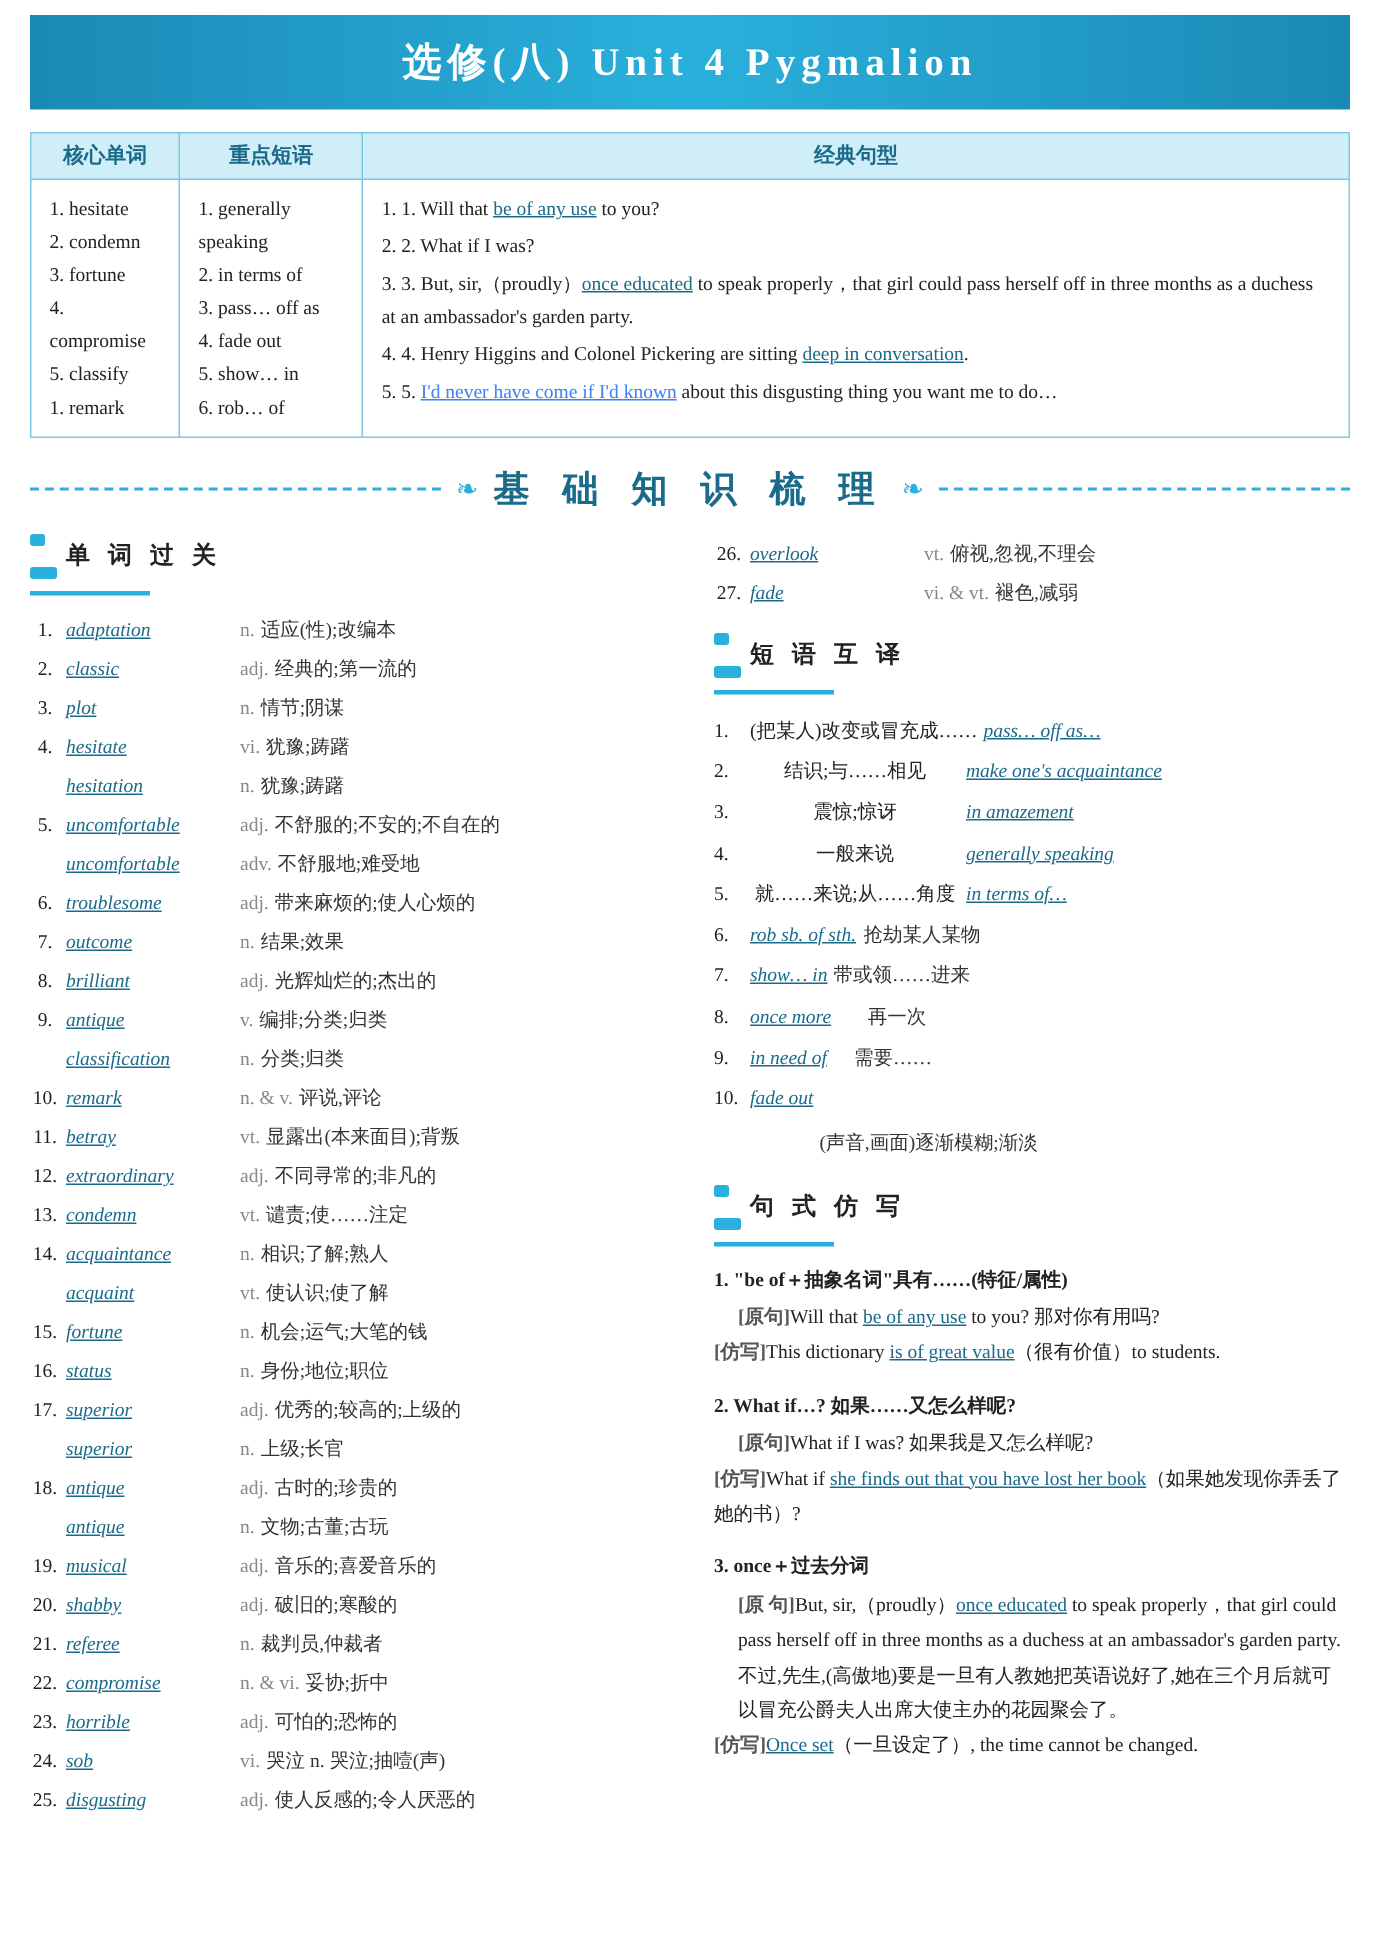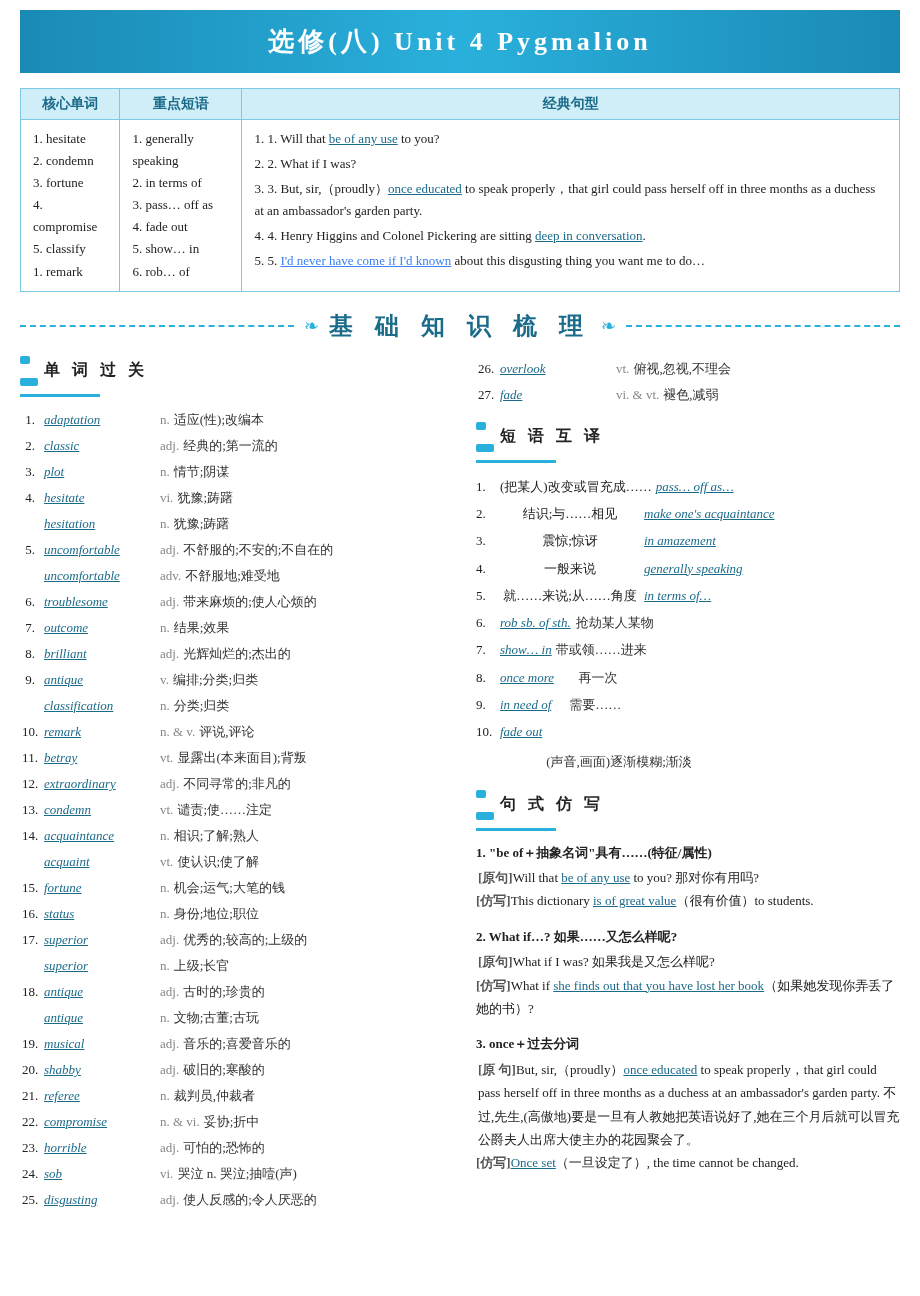--- a/index.html
+++ b/index.html
@@ -118,21 +118,21 @@
     .word-pos { color: #888; margin-left: 2px; }
     .word-def { color: #333; }
     .phrase-list { list-style: none; line-height: 2.1; font-size: 13px; }
     .phrase-list li { display: flex; gap: 4px; }
     .phrase-num { min-width: 20px; }
     .phrase-cn { min-width: 140px; text-align: center; }
     .phrase-en { color: #1a6a8a; text-decoration: underline; font-style: italic; }
     .imitation-section { font-size: 13px; line-height: 1.8; }
     .imit-item { margin-bottom: 12px; }
     .imit-title { font-weight: bold; color: #222; margin-bottom: 2px; }
-    .imit-orig { margin-left: 2px; }
+    .imit-orig { margin-left: 16px; }
     .imit-copy { margin-left: 0; }
   </style>
 </head>
 <body>
 
 <div class="header">选修(八)    Unit 4    Pygmalion</div>
 
 <table class="summary-table">
   <thead>
     <tr>

